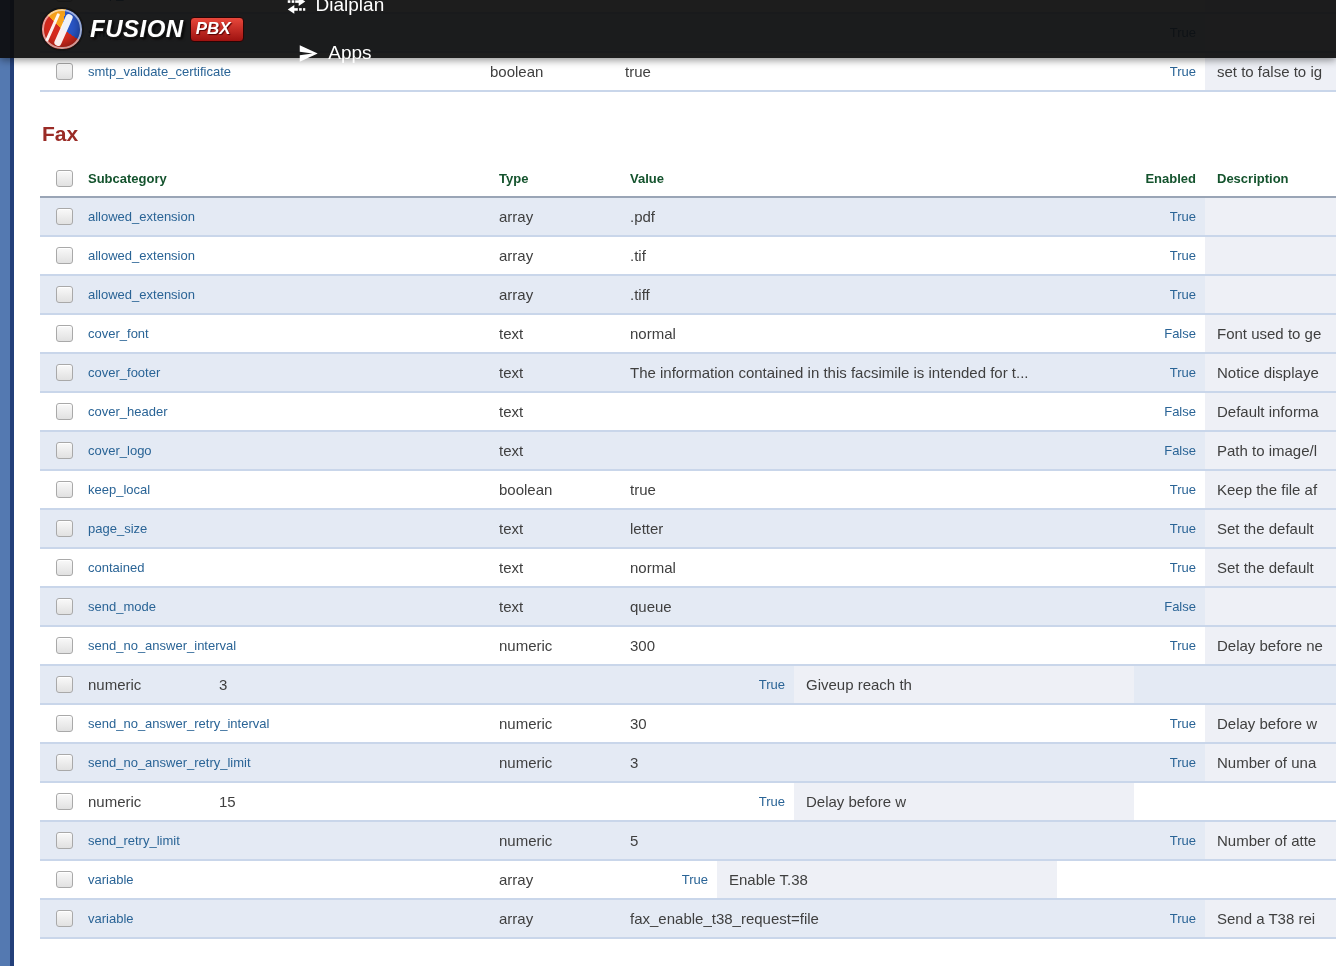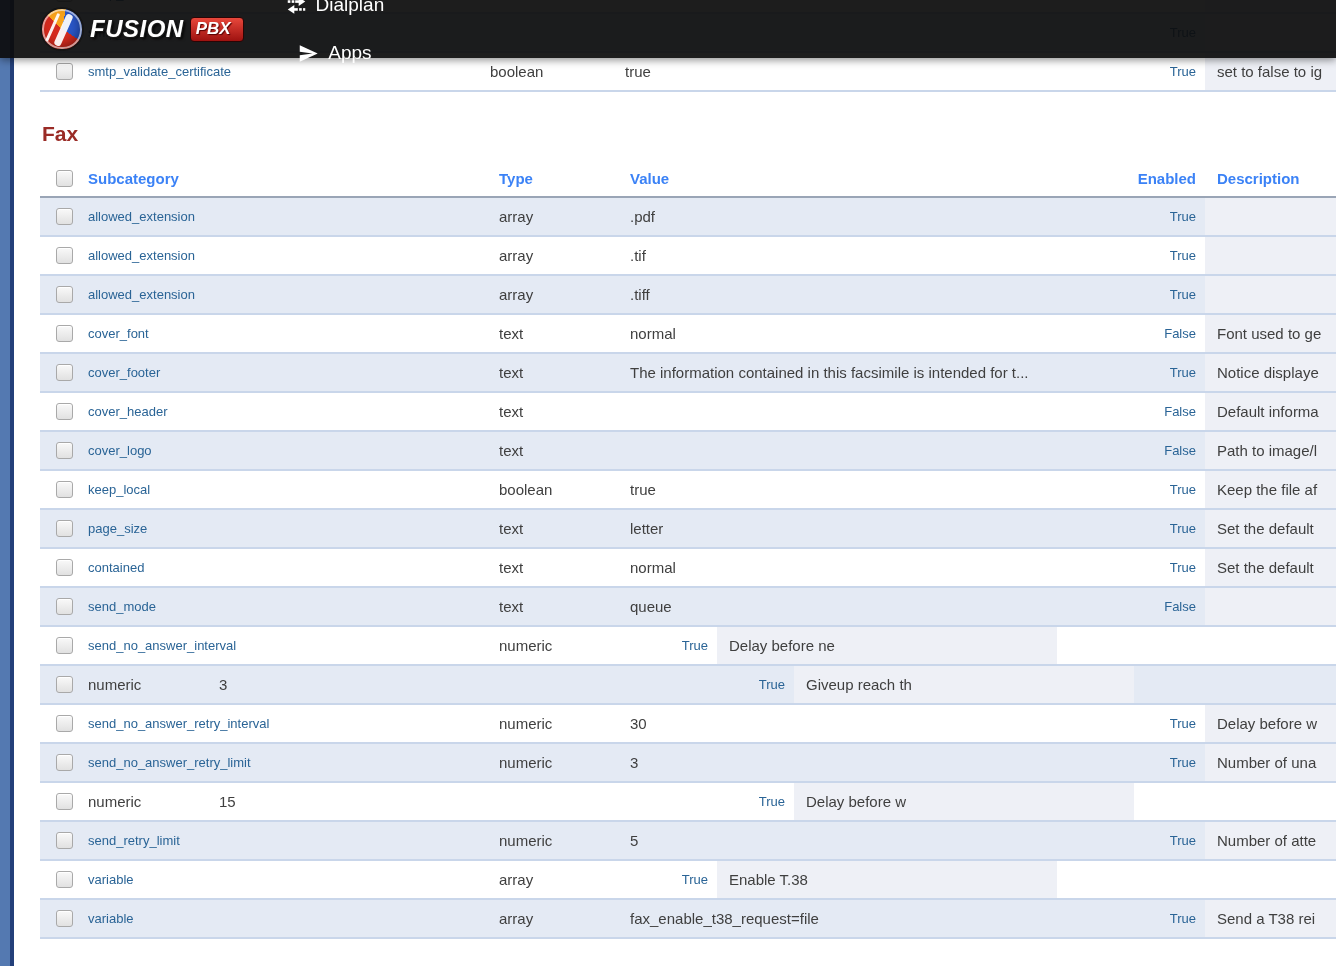--- a/index.html
+++ b/index.html
@@ -26,21 +26,21 @@
   .fax .c-sub { width:411px; }  .fax .c-type { width:131px; } .fax .c-val { width:488px; }
   .email .c-sub { width:402px; } .email .c-type { width:135px; } .email .c-val { width:493px; }
   .c-en  { width:87px; justify-content:flex-end; padding-right:9px; }
   .c-desc { width:340px; background:#eef0f6; padding-left:12px; color:#3f3f3f; font-size:15px; }
 
   .cb { display:inline-block; width:17px; height:17px; border:1px solid #a9a9a9;
         border-radius:3px; background:linear-gradient(#f9f9f9,#e1e1e1);
         box-shadow:inset 0 1px 0 #fff; cursor:pointer; }
   a.lnk { color:#2a6496; text-decoration:none; font-size:13px; cursor:pointer; }
   .plain { color:#3f3f3f; font-size:15px; }
-  .hdr { color:#3b82f6; font-weight:bold; font-size:15px; }
+  .hdr { color:#14532d; font-weight:bold; font-size:13px; }
 
   .section-title { margin:30px 0 14px 42px; font-size:21px; font-weight:bold; color:#9a2b26; }
 
   
   nav { position:fixed; left:0; top:0; right:0; height:58px; z-index:10;
         display:flex; align-items:center; padding-left:40px;
         background:rgba(12,12,12,0.93); box-shadow:0 2px 8px rgba(0,0,0,0.45); }
   .logo { display:flex; align-items:center; gap:6px; cursor:pointer; }
   .shield { width:44px; height:44px; border-radius:50% 50% 48% 48%;
     background:conic-gradient(from 205deg,#d42a1e 0 30%,#f7a21b 30% 46%,#2a56c6 46% 77%,#d42a1e 77% 100%);
@@ -290,20 +290,21 @@
   </div>
 
   <div class="tr">
     <div class="td c-check">
             <span class="cb"></span>
           </div>
     <div class="td c-sub">
             <a class="lnk">send_no_answer_interval</a>
           </div>
     <div class="td c-type plain">numeric</div>
+    <div class="td c-val plain">300</div>
     <div class="td c-en">
             <a class="lnk">True</a>
           </div>
     <div class="td c-desc">Delay before ne</div>
   </div>
 
   <div class="tr alt">
     <div class="td c-check">
             <span class="cb"></span>
           </div>

